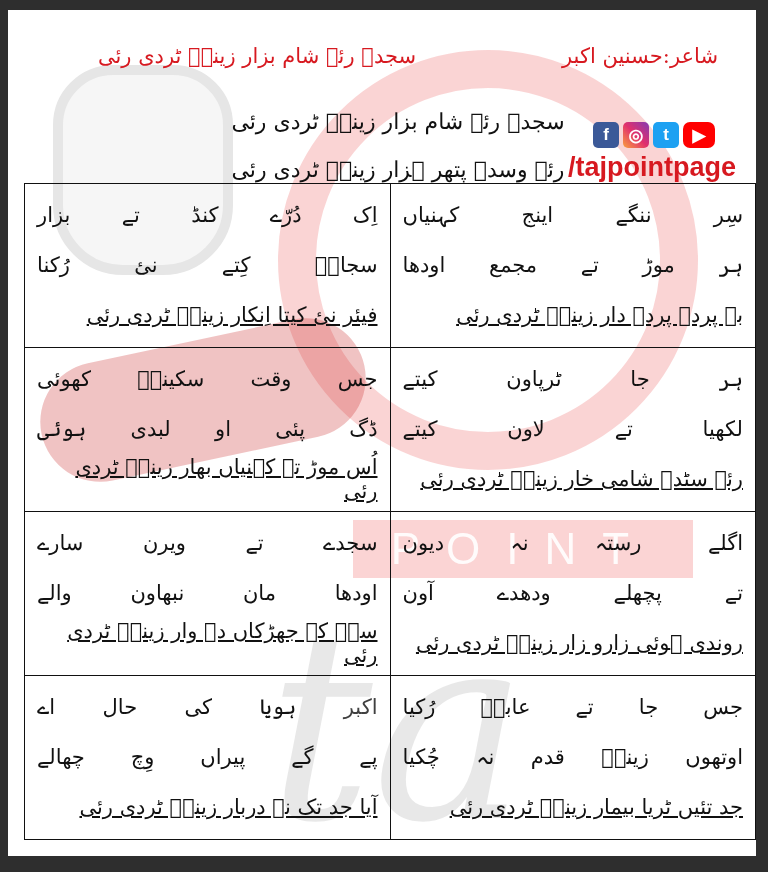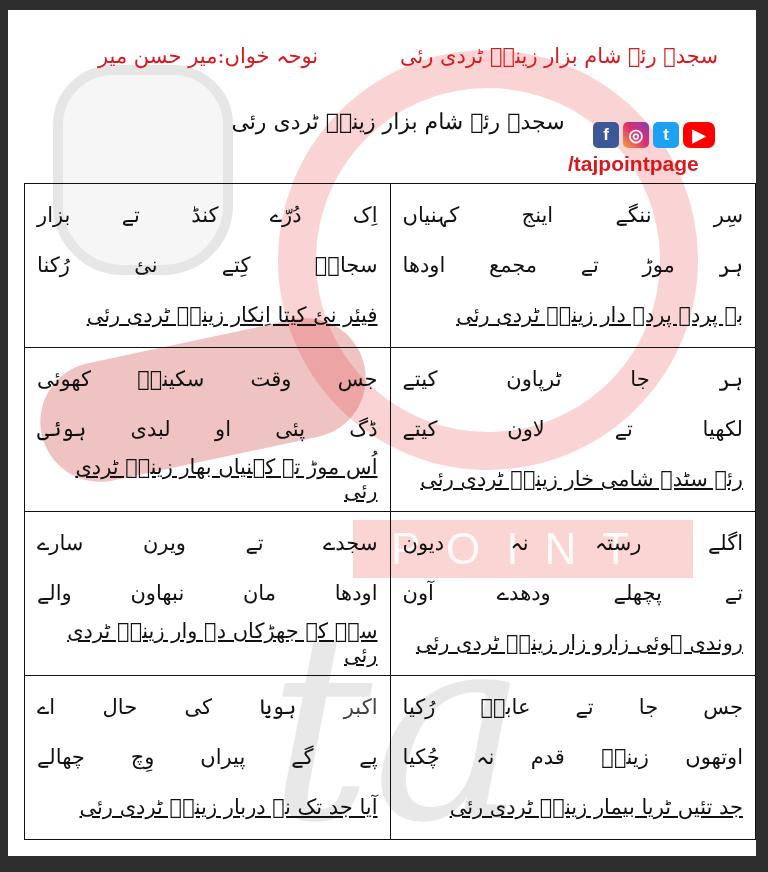--- a/index.html
+++ b/index.html
@@ -15,45 +15,46 @@
   .title-row { position:absolute; top:26px; left:90px; width:620px; height:40px; display:flex; justify-content:space-between; align-items:center; direction:rtl; color:#d71920; font-family:"DejaVu Serif", serif; font-size:21px; }
   .header-lines { position:absolute; top:88px; left:215px; width:350px; text-align:center; direction:rtl; font-family:"DejaVu Serif", serif; font-size:22px; color:#111; }
   .header-lines div { height:48px; line-height:48px; }
 
   .social { position:absolute; left:585px; top:112px; display:flex; gap:4px; }
   .social span { width:26px; height:26px; border-radius:5px; display:flex; align-items:center; justify-content:center; color:#fff; font-family:"Liberation Sans", sans-serif; font-weight:bold; font-size:17px; }
   .fb { background:#3b5998; }
   .ig { background:linear-gradient(45deg,#f9a03f,#e1306c,#833ab4); }
   .tw { background:#1da1f2; }
   .yt { background:#ff0000; width:32px !important; border-radius:7px !important; }
-  .handle { position:absolute; left:560px; top:142px; color:#d71920; font-family:"Liberation Sans", sans-serif; font-size:21px; font-weight:bold; }
+  .handle { position:absolute; left:560px; top:142px; color:#d71920; font-family:"Liberation Sans", sans-serif; font-size:27px; font-weight:bold; }
 
   table.lyrics { position:absolute; left:16px; top:173px; width:732px; border-collapse:collapse; direction:rtl; }
   table.lyrics td { border:1.5px solid #111; width:50%; vertical-align:top; padding:6px 12px 2px 12px; height:155px; }
   .line { display:flex; justify-content:space-between; align-items:center; height:50px; font-family:"DejaVu Serif", serif; font-size:21px; color:#111; }
   .line.last { justify-content:flex-start; gap:12px;text-decoration:underline; }
   .red { color:#404040; }
 </style>
 </head>
 <body>
 
 <div class="sheet">
   <div class="wm wm-fist"></div>
   <div class="wm wm-ring"></div>
   <div class="wm wm-band"></div>
   <div class="wm wm-point">POINT</div>
   <div class="wm wm-taj">ta</div>
 
   <div class="title-row">
+    <span>شاعر:حسنین اکبر</span>
     <span>سجدے رئے شام بزار زینبؑ ٹردی رئی</span>
-    <span>نوحہ خواں:میر حسن میر</span>
   </div>
 
   <div class="header-lines">
     <div>سجدے رئے شام بزار زینبؑ ٹردی رئی</div>
+    <div>رئے وسدے پتھر ہزار زینبؑ ٹردی رئی</div>
   </div>
 
   <div class="social">
     <span class="fb">f</span>
     <span class="ig">◎</span>
     <span class="tw">t</span>
     <span class="yt">▶</span>
   </div>
   <div class="handle">/tajpointpage</div>
 

